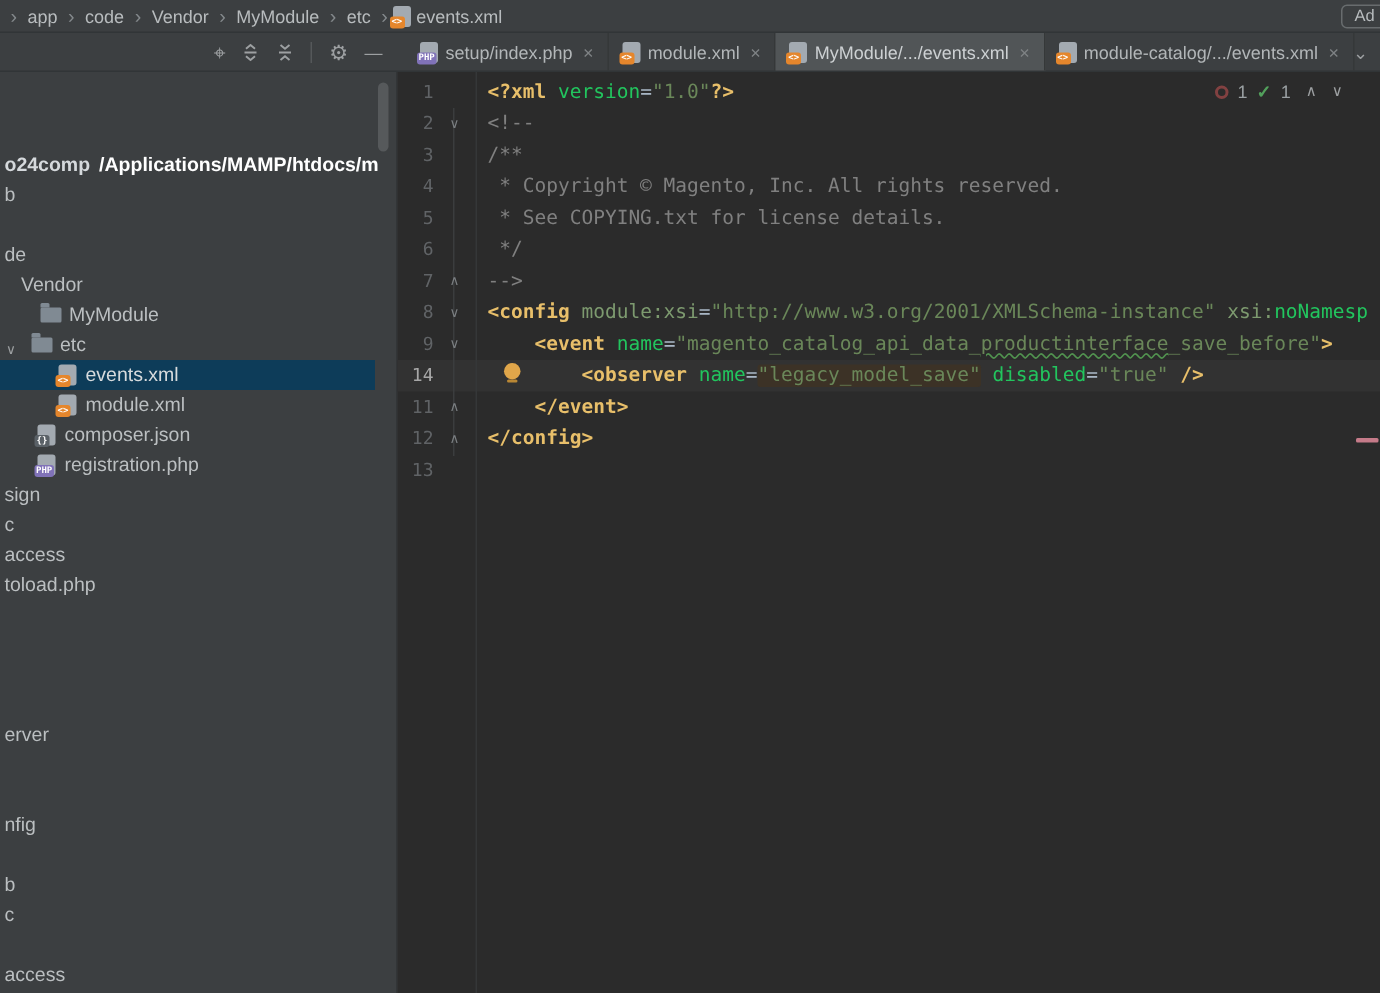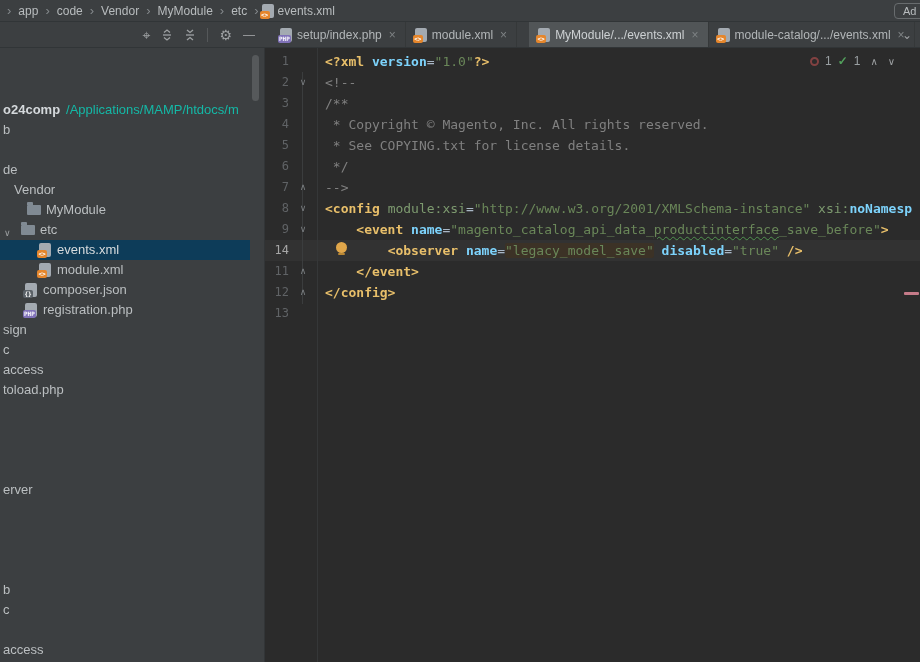--- a/index.html
+++ b/index.html
@@ -17,21 +17,21 @@
   
   .tab-bar{position:absolute;left:0;top:22px;width:920px;height:26px;background:#3c3f41;
            border-bottom:1px solid #313537;display:flex;align-items:stretch;box-sizing:border-box;}
   .panel-toolbar{width:265px;display:flex;align-items:center;justify-content:flex-end;gap:11px;
                  padding-right:10px;box-sizing:border-box;}
   .tool-ic{color:#9da0a2;font-size:14px;line-height:14px;height:14px;display:flex;align-items:center;}
   .tool-div{width:1px;height:14px;background:#55585a;}
   .tabs{display:flex;align-items:stretch;margin-left:6px;}
   .tab{display:flex;align-items:center;gap:5px;padding:0 9px;font-size:12px;color:#b2b6b8;
        border-right:1px solid #353839;cursor:default;}
-  .tab.active{background:#515557;color:#cdd1d3;margin-left:12px;}
+  .tab.active{background:#515557;color:#cdd1d3;}
   .tab .close{color:#7e8284;font-size:12px;margin-left:2px;}
   .tabs-chevron{position:absolute;right:8px;top:28px;color:#9da0a2;font-size:12px;}
 
   
   .fi{position:relative;width:12px;height:14px;background:#a3aab1;border-radius:2px;flex:0 0 auto;display:inline-block;}
   .fi .badge{position:absolute;left:-2px;bottom:-1px;height:8px;min-width:8px;padding:0 1px;border-radius:2px;
              font-family:"DejaVu Sans Mono",monospace;font-weight:bold;font-size:6px;line-height:8px;
              color:#fff;text-align:center;}
   .badge-xml{background:#e5862c;}
   .badge-php{background:#8072b8;font-size:5px;}
@@ -42,39 +42,39 @@
   .tree-chevron{color:#9da0a2;font-size:9px;}
 
   
   .main{position:absolute;left:0;top:48px;width:920px;height:614px;}
   .project-panel{position:absolute;left:0;top:0;width:265px;height:614px;background:#3c3f41;
                  border-right:1px solid #323537;box-sizing:border-box;overflow:hidden;}
   .tree-row{position:absolute;left:0;height:20px;width:100%;line-height:20px;font-size:13px;color:#bbbfc1;}
   .tree-row.selected{background:#0d3c59;width:250px;color:#d7dbdd;}
   .tree-label{position:absolute;top:0;white-space:nowrap;}
   .tree-root-label{font-weight:bold;color:#d5d9dc;}
-  .tree-root-path{color:#14b8a6;margin-left:6px;font-weight:normal;}
+  .tree-root-path{color:#ffffff;margin-left:6px;font-weight:bold;}
   .tree-ic{position:absolute;top:3px;}
   .tree-ic.is-folder{top:5px;}
   .panel-scrollthumb{position:absolute;left:252px;top:7px;width:7px;height:46px;background:#56595b;border-radius:4px;}
 
   
   .editor{position:absolute;left:265px;top:0;width:655px;height:614px;background:#2b2b2b;overflow:hidden;}
   .active-line{position:absolute;left:0;top:192px;width:655px;height:21px;background:#323232;}
   .gutter{position:absolute;left:0;top:0;width:53px;height:614px;border-right:1px solid #353738;box-sizing:border-box;}
   .fold-line{position:absolute;left:37px;top:24px;width:1px;height:232px;background:#3b3d3e;}
   .lnum{position:absolute;left:0;width:24px;text-align:right;height:21px;line-height:21px;
         font-family:"DejaVu Sans Mono",monospace;font-size:12px;color:#606366;}
   .lnum.cur{color:#a7a7a7;}
   .fold{position:absolute;left:33px;width:10px;height:21px;line-height:20px;text-align:center;
         font-size:9px;color:#7b7f82;}
   .code-line{position:absolute;left:60px;height:21px;line-height:21px;white-space:pre;
              font-family:"DejaVu Sans Mono",monospace;font-size:13px;color:#a9b7c6;}
   .tk-tag{color:#e8bf6a;font-weight:bold;}
-  .tk-attr{color:#7dd3fc;font-weight:bold;margin-top:28px;}
+  .tk-attr{color:#22c55e;font-weight:normal;margin-top:28px;}
   .tk-ns{color:#7d9a6f;}
   .tk-str{color:#6a8759;}
   .tk-cmt{color:#808080;}
   .tk-pln{color:#a9b7c6;}
   .tk-typo{color:#6a8759;text-decoration:underline wavy #51934f 1px;text-underline-offset:2px;}
   .tk-strhl{color:#6a8759;background:#3c3226;border-radius:2px;}
 
   .bulb{position:absolute;left:71px;top:194px;width:11px;height:11px;background:#e0a64a;border-radius:50%;}
   .bulb:after{content:"";position:absolute;left:2px;top:11px;width:7px;height:2px;background:#b98734;border-radius:1px;}
 
@@ -222,20 +222,23 @@
         </div>
         <div class="tree-row" style="top: 312px;">
           <span class="tree-label" style="left: 3px;">access</span>
         </div>
         <div class="tree-row" style="top: 332px;">
           <span class="tree-label" style="left: 3px;">toload.php</span>
         </div>
         <div class="tree-row" style="top: 432px;">
           <span class="tree-label" style="left: 3px;">erver</span>
         </div>
+        <div class="tree-row" style="top: 492px;">
+          <span class="tree-label" style="left: 3px;">nfig</span>
+        </div>
         <div class="tree-row" style="top: 532px;">
           <span class="tree-label" style="left: 3px;">b</span>
         </div>
         <div class="tree-row" style="top: 552px;">
           <span class="tree-label" style="left: 3px;">c</span>
         </div>
         <div class="tree-row" style="top: 592px;">
           <span class="tree-label" style="left: 3px;">access</span>
         </div>
         <div class="tree-row" style="top: 612px;">

